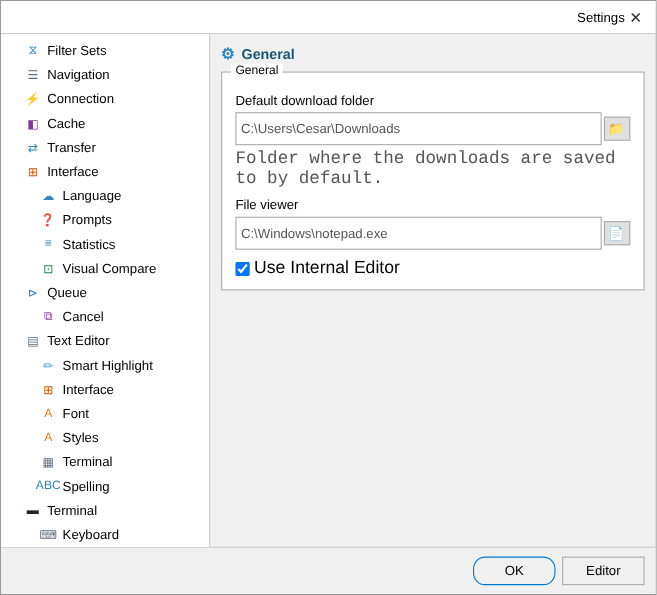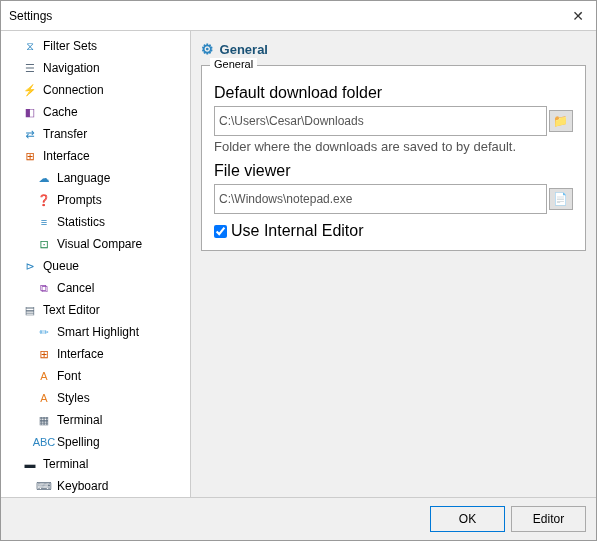--- a/index.html
+++ b/index.html
@@ -20,21 +20,21 @@
       box-shadow: 2px 2px 8px rgba(0,0,0,0.3);
       display: flex;
       flex-direction: column;
     }
     .title-bar {
       background: #fff;
       border-bottom: 1px solid #ccc;
       padding: 6px 8px;
       display: flex;
       align-items: center;
-      justify-content: space-between;
+      justify-content: flex-end;
       height: 30px;
     }
     .title-bar-text {
       font-size: 12px;
       color: #000;
     }
     .close-btn {
       width: 20px;
       height: 20px;
       border: none;
@@ -110,21 +110,21 @@
     .group-box-label {
       position: absolute;
       top: -8px;
       left: 8px;
       background: #fff;
       padding: 0 4px;
       font-size: 11px;
       color: #000;
     }
     .field-label {
-      font-size: 16px;
+      font-size: 12px;
       color: #000;
       margin-bottom: 4px;
       margin-top: 8px;
     }
     .field-label:first-child { margin-top: 0; }
     .input-row {
       display: flex;
       align-items: center;
       gap: 2px;
     }
@@ -142,23 +142,24 @@
       height: 22px;
       border: 1px solid #aaa;
       background: #e0e0e0;
       cursor: pointer;
       display: flex;
       align-items: center;
       justify-content: center;
       font-size: 12px;
     }
     .help-text {
-      font-size: 13px;
+      font-size: 16px;
       color: #555;
       margin-top: 3px;
+      font-family: Liberation Mono, monospace;
     }
     .checkbox-row {
       display: flex;
       align-items: center;
       gap: 4px;
       margin-top: 8px;
     }
     .checkbox-row input[type=checkbox] {
       width: 13px;
       height: 13px;
@@ -181,20 +182,21 @@
       width: 75px;
       height: 26px;
       border: 1px solid #aaa;
       background: #f0f0f0;
       cursor: pointer;
       font-size: 12px;
       color: #000;
     }
     .footer-btn.primary {
       border-color: #0078d7;
+      border-radius: 11px;
     }
     
     .icon-filter { color: #2e86c1; }
     .icon-nav { color: #5d6d7e; }
     .icon-conn { color: #1e8449; }
     .icon-cache { color: #7d3c98; }
     .icon-transfer { color: #2e86c1; }
     .icon-interface { color: #d35400; }
     .icon-lang { color: #2e86c1; }
     .icon-prompts { color: #e74c3c; }

